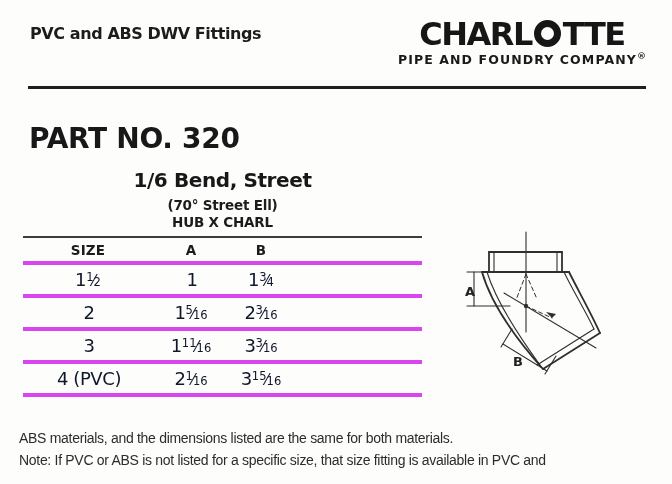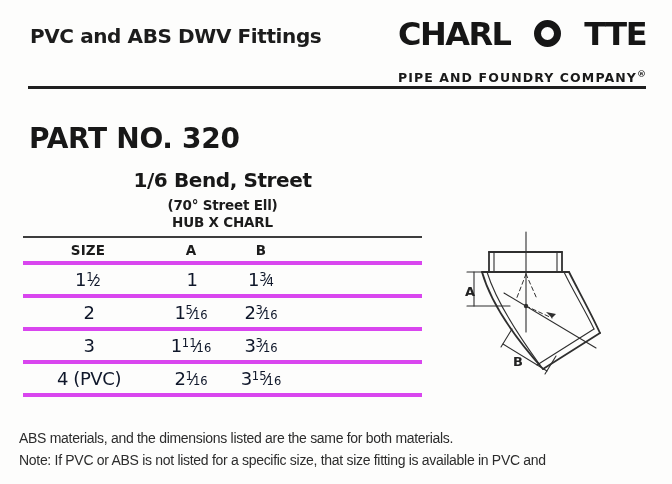--- a/index.html
+++ b/index.html
@@ -8,42 +8,42 @@
     width:672px;height:484px;
     background:#fdfdfc;
     overflow:hidden;
     font-family:"DejaVu Sans","Liberation Sans",sans-serif;
     color:#1d1d1d;
     margin:0 auto;
   }
   
   .doc-title{
     position:absolute;left:30px;top:24px;
-    font-size:20px;font-weight:bold;letter-spacing:-0.4px;
+    font-size:16px;font-weight:bold;letter-spacing:-0.4px;
     color:#1c1c1c;
   }
   .logo{
     position:absolute;right:26px;top:18px;
     text-align:right;
   }
   .brand-line{
-    display:flex;align-items:center;justify-content:space-between;
+    display:flex;align-items:center;justify-content:center;
     font-size:32px;font-weight:bold;letter-spacing:-1.5px;
     line-height:1;color:#161616;
   }
   .logo-o{
     display:inline-block;
     width:13px;height:13px;
     border:7px solid #161616;
     border-radius:50%;
     margin:0 2px 2px 2px;
   }
   .brand-sub{
     font-size:12.5px;font-weight:bold;letter-spacing:1.1px;
-    color:#1a1a1a;margin-top:19px;
+    color:#1a1a1a;margin-top:1px;
   }
   .brand-sub sup{font-size:9px;letter-spacing:0;}
   .rule{
     position:absolute;left:28px;top:86px;width:618px;height:3px;
     background:#1f1f1f;
   }
   
   .part-no{
     position:absolute;left:29px;top:122px;
     font-size:28px;font-weight:bold;letter-spacing:-0.3px;

